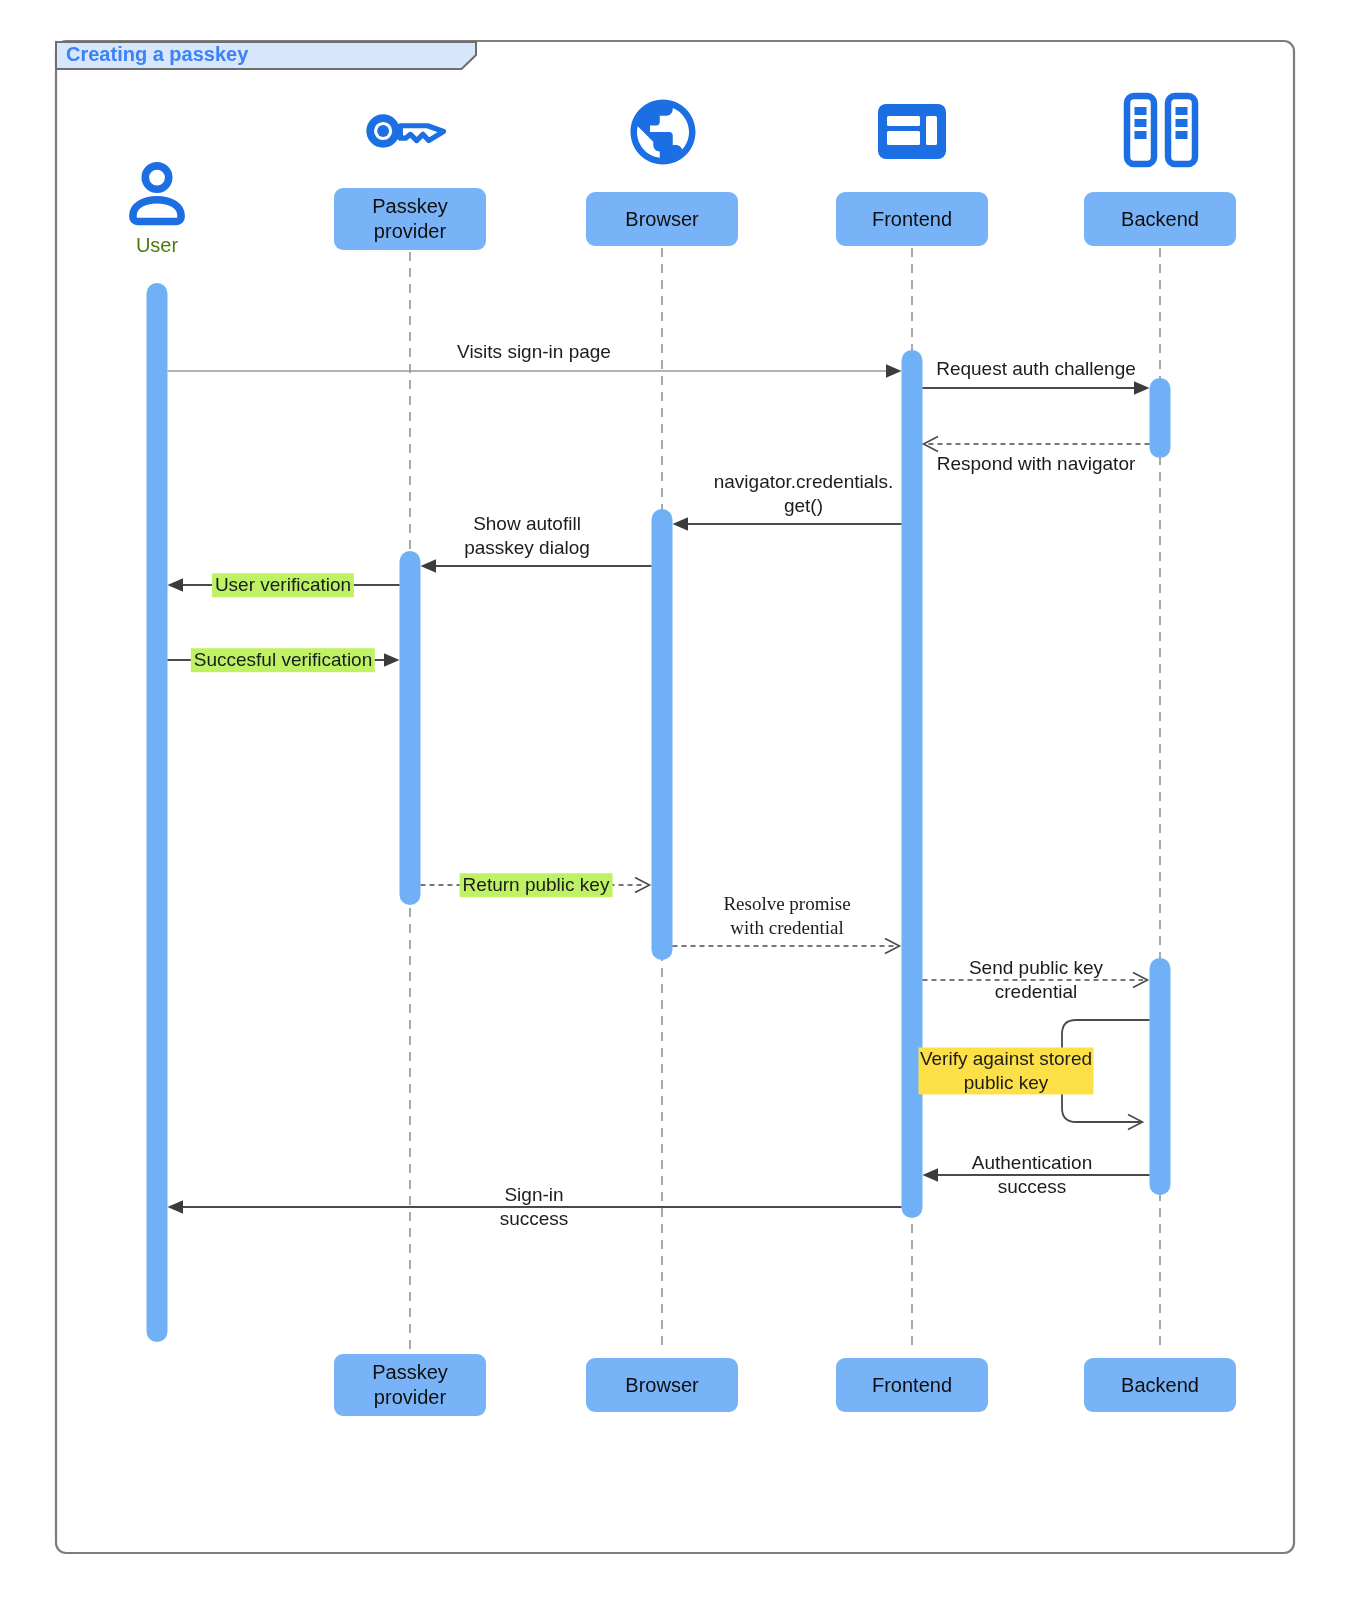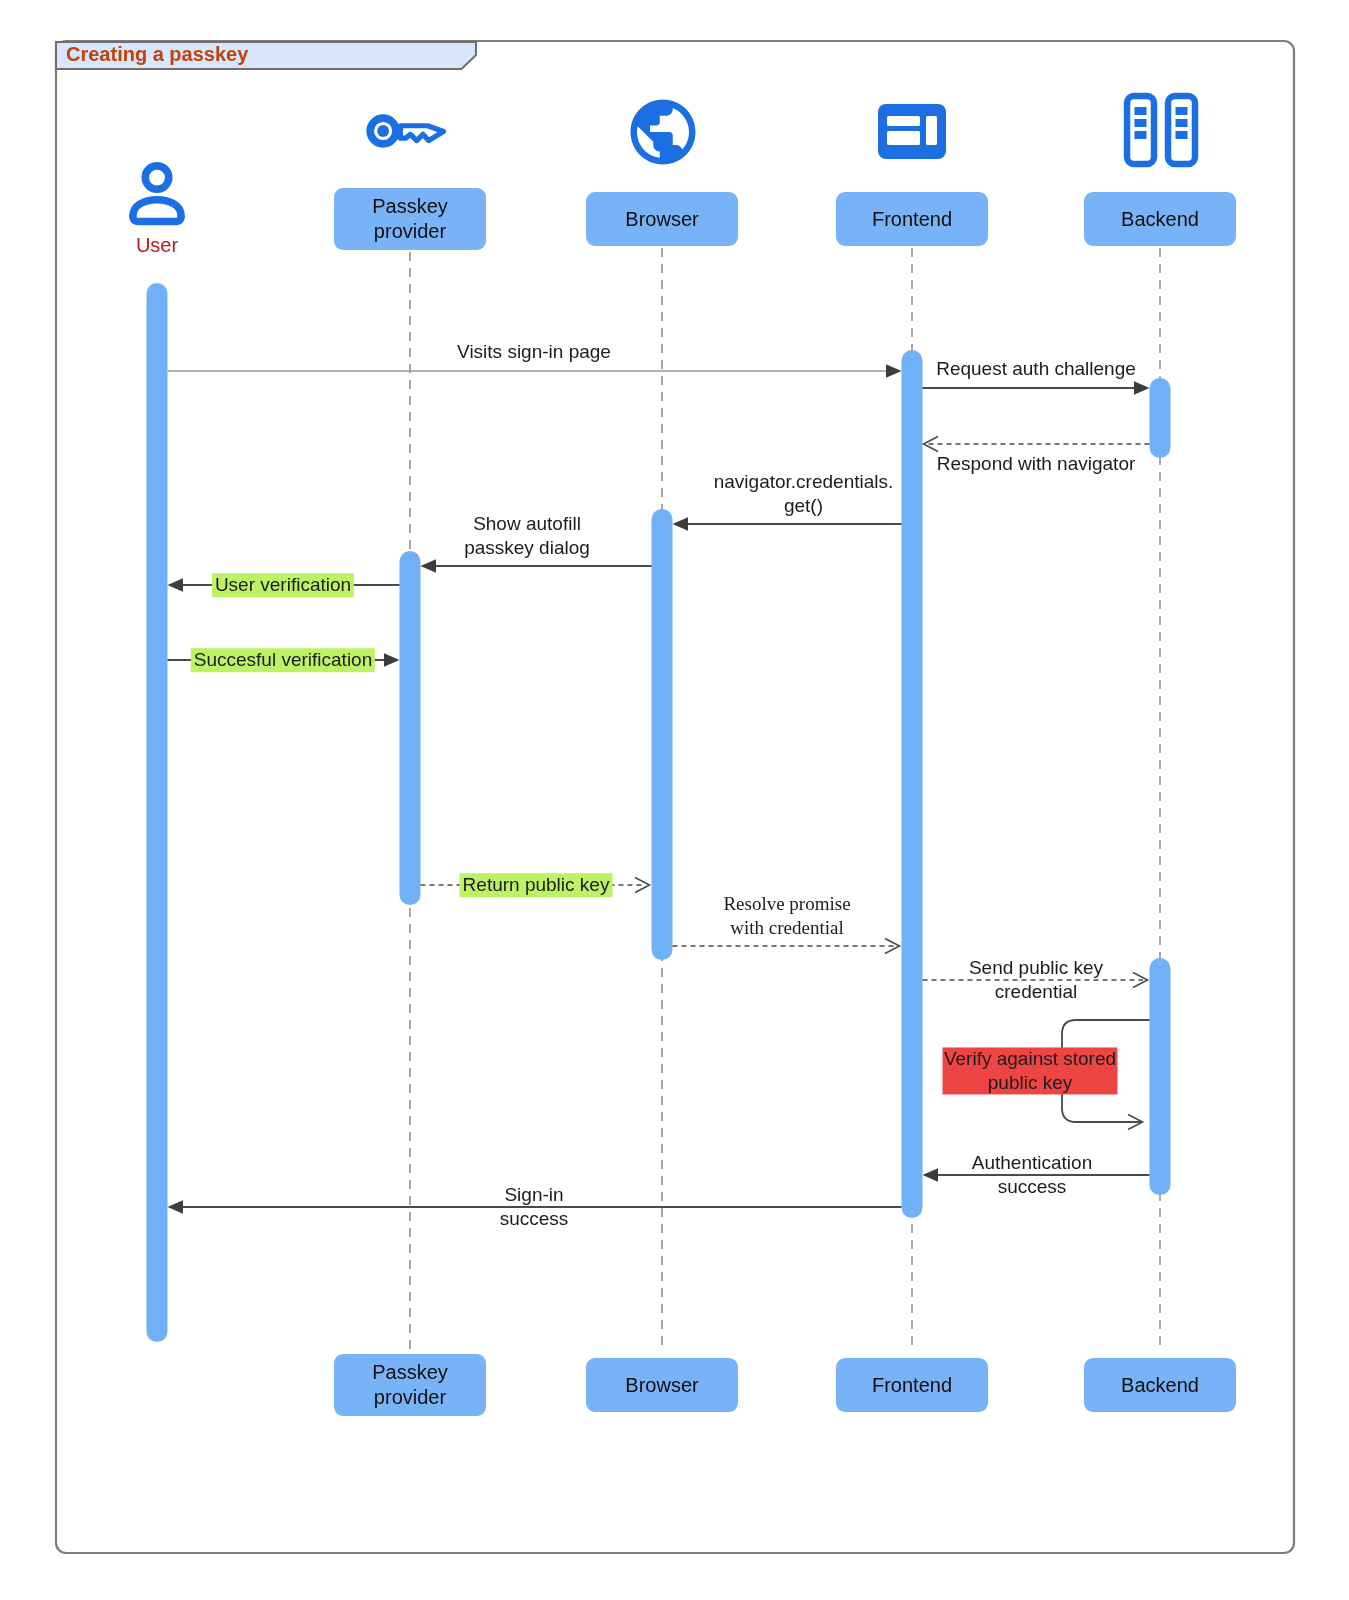--- a/index.html
+++ b/index.html
@@ -12,29 +12,29 @@
     --line-gray:#999999;
     --text:#1c1c1c;
   }
   html,body{margin:0;padding:0;background:#ffffff;}
   .stage{
     position:relative;width:1349px;height:1600px;background:#ffffff;
     font-family:"Liberation Sans", sans-serif;color:var(--text);overflow:hidden;
   }
   .stage svg.layer{position:absolute;left:0;top:0;}
   .ptitle{
-    position:absolute;font-size:20px;font-weight:bold;color:#c2410c;white-space:nowrap;
+    position:absolute;font-size:20px;font-weight:bold;color:#3b82f6;white-space:nowrap;
   }
   .pbox{
     position:absolute;background:var(--box-blue);border-radius:9px;
     display:flex;align-items:center;justify-content:center;text-align:center;
     font-size:20px;color:#0f0f0f;line-height:1.25;box-sizing:border-box;padding:0 28px;
   }
   .plabel{
-    position:absolute;font-size:20px;color:#b91c1c;text-align:center;transform:translateX(-50%);white-space:nowrap;
+    position:absolute;font-size:20px;color:#4d7c0f;text-align:center;transform:translateX(-50%);white-space:nowrap;
   }
   .mlabel{
     position:absolute;font-size:19px;color:var(--text);line-height:1.24;text-align:center;
   }
   .above{transform:translate(-50%,-100%);white-space:nowrap;}
   .below{transform:translate(-50%,0);white-space:nowrap;}
   .online{transform:translate(-50%,-50%);white-space:nowrap;background:#bef264;padding:0 3px;}
   .wrap{white-space:normal;}
   .wrap.above{white-space:normal;}
   .midblock{transform:translate(-50%,-50%);}
@@ -168,19 +168,19 @@
   <div class="mlabel online" style="left:283px;top:585px;">User verification</div>
 
   <div class="mlabel online" style="left:283px;top:660px;">Succesful verification</div>
 
   <div class="mlabel online" style="left:536px;top:885px;text-align:right;">Return public key</div>
 
   <div class="mlabel above wrap" style="left:787px;top:939px;width:160px;font-family:Liberation Serif, serif;">Resolve promise with credential</div>
 
   <div class="mlabel midblock wrap" style="left:1036px;top:980px;width:165px;">Send public key credential</div>
 
-  <div class="mlabel midblock wrap" style="left:1030px;top:1071px;width:175px;background:#ef4444;">Verify against stored public key</div>
+  <div class="mlabel midblock wrap" style="left:1006px;top:1071px;width:175px;background:#fde047;">Verify against stored public key</div>
 
   <div class="mlabel midblock wrap" style="left:1032px;top:1175px;width:150px;">Authentication success</div>
 
   <div class="mlabel midblock wrap" style="left:534px;top:1207px;width:80px;">Sign-in success</div>
 
 </div>
 
 </body></html>

